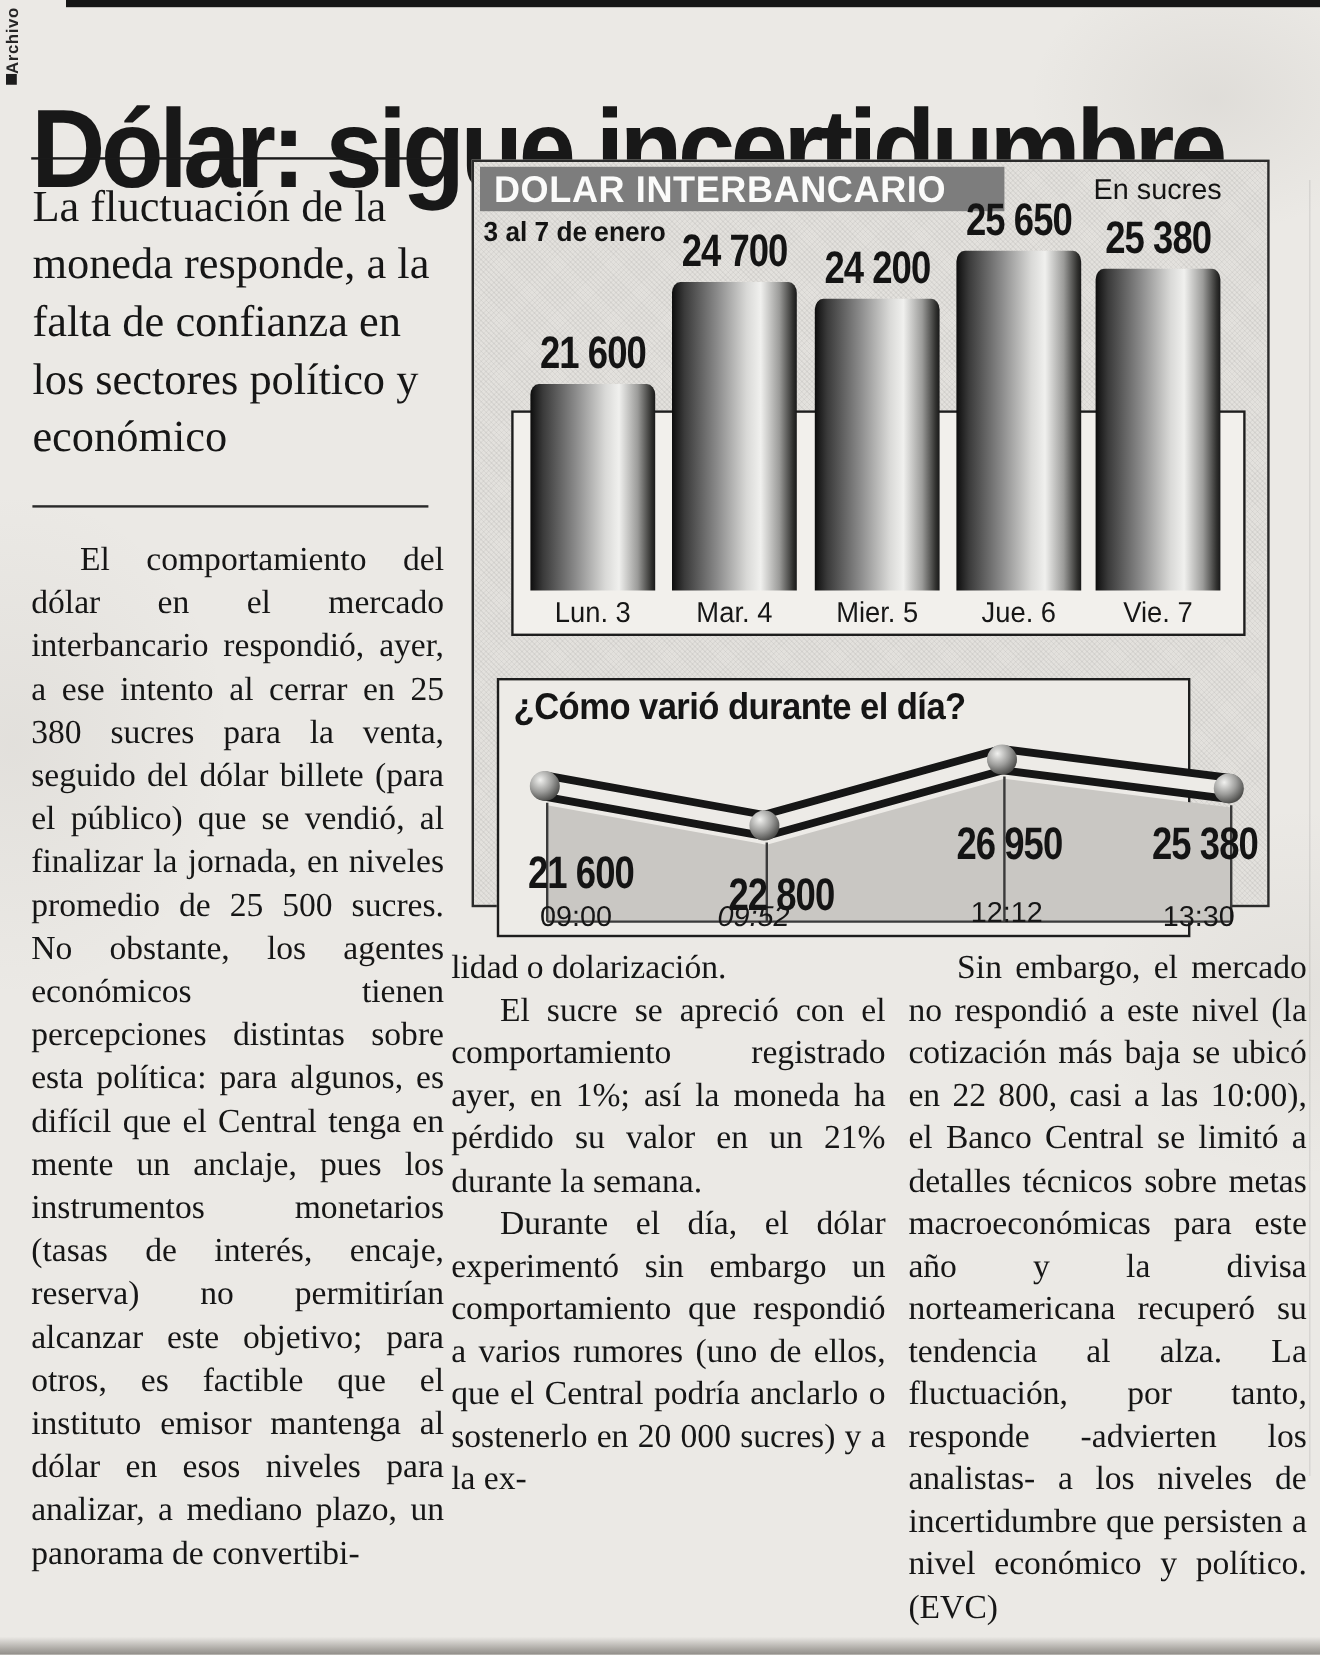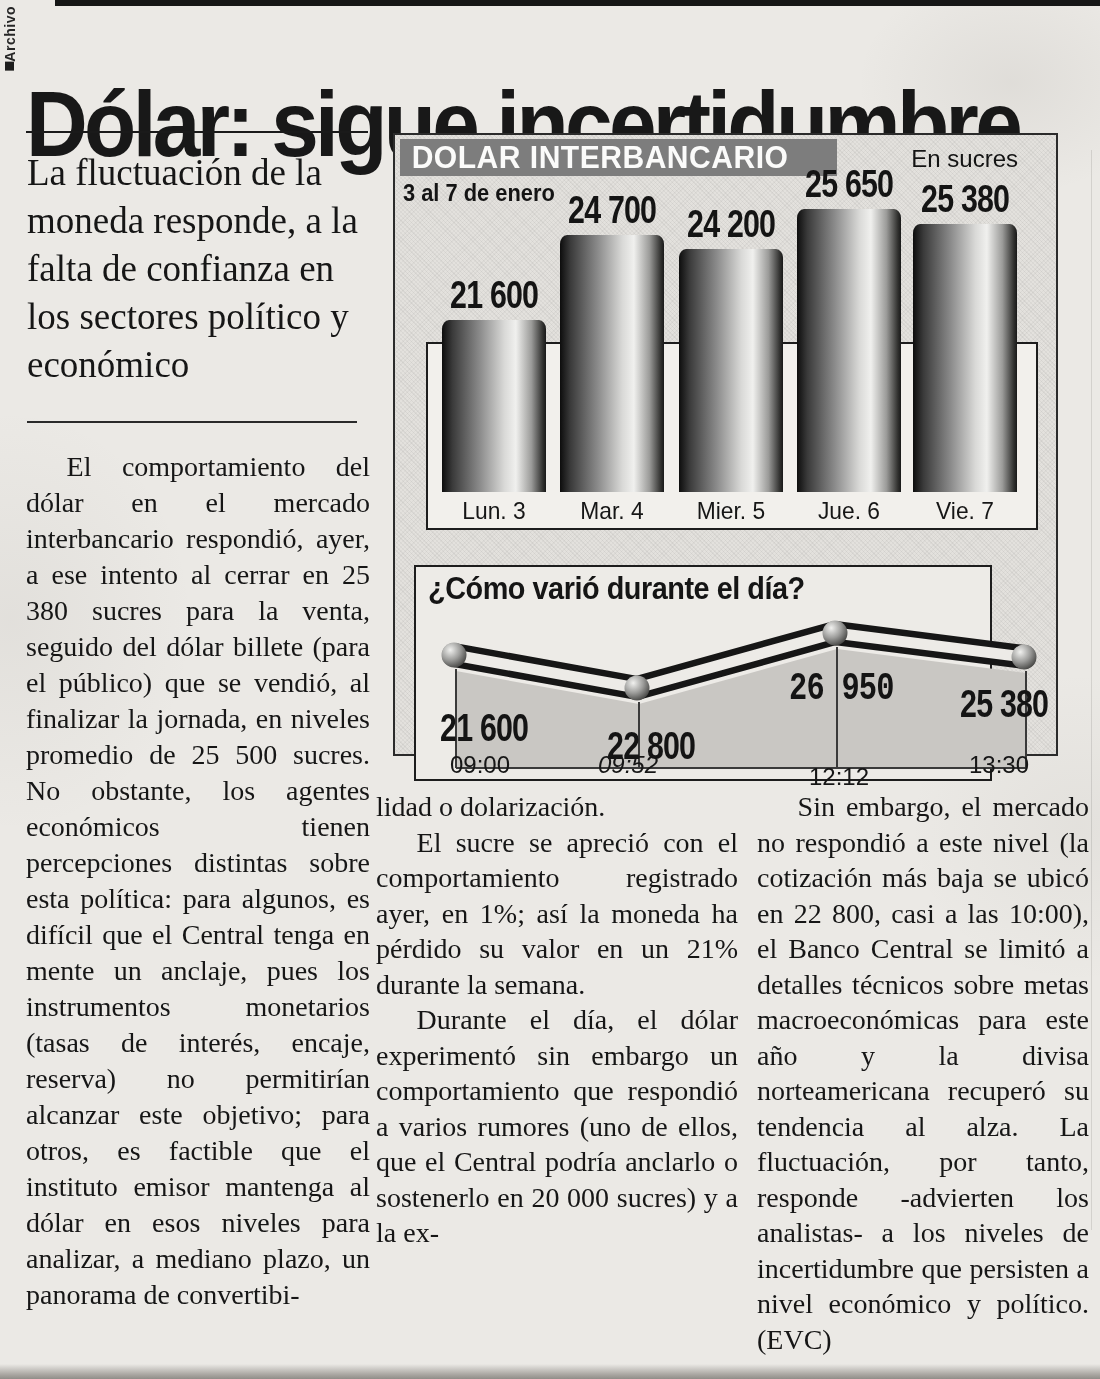--- a/index.html
+++ b/index.html
@@ -175,25 +175,25 @@
       <g id="lc-markers">
           <circle cx="38" cy="88" r="12.5" fill="url(#sphg)"></circle>
           <circle cx="221" cy="121" r="12.5" fill="url(#sphg)"></circle>
           <circle cx="419" cy="66" r="12.5" fill="url(#sphg)"></circle>
           <circle cx="608" cy="90" r="12.5" fill="url(#sphg)"></circle>
         </g>
     </svg>
     <div id="lc-labels">
         <div class="lc-label" style="left: -17px; top: 140px;"><span>21 600</span></div>
         <div class="lc-label" style="left: 150px; top: 158px;"><span>22 800</span></div>
-        <div class="lc-label" style="left: 340px; top: 100px; font-family: Liberation Mono, monospace;"><span>26 950</span></div>
+        <div class="lc-label" style="left: 340px; top: 116px;"><span>26 950</span></div>
         <div class="lc-label" style="left: 503px; top: 116px;"><span>25 380</span></div>
         <div class="lc-time" style="left: 9px; top: 184px;">09:00</div>
         <div class="lc-time" style="left: 157px; top: 184px; font-style: italic;">09:52</div>
-        <div class="lc-time" style="left: 368px; top: 196px; text-align: center;">12:12</div>
+        <div class="lc-time" style="left: 368px; top: 180px; text-align: center;">12:12</div>
         <div class="lc-time" style="left: 528px; top: 184px;">13:30</div>
       </div>
   </div>
 </div>
 
 <div id="col1" class="col">
   <p class="ind">El comportamiento del dólar en el mercado interbancario respondió, ayer, a ese intento al cerrar en 25 380 sucres para la venta, seguido del dólar billete (para el público) que se vendió, al finalizar la jornada, en niveles promedio de 25 500 sucres. No obstante, los agentes económicos tienen percepciones distintas sobre esta política: para algunos, es difícil que el Central tenga en mente un anclaje, pues los instrumentos monetarios (tasas de interés, encaje, reserva) no permitirían alcanzar este objetivo; para otros, es factible que el instituto emisor mantenga al dólar en esos niveles para analizar, a mediano plazo, un panorama de convertibi-</p>
 </div>
 <div id="col2" class="col">
   <p>lidad o dolarización.</p>

